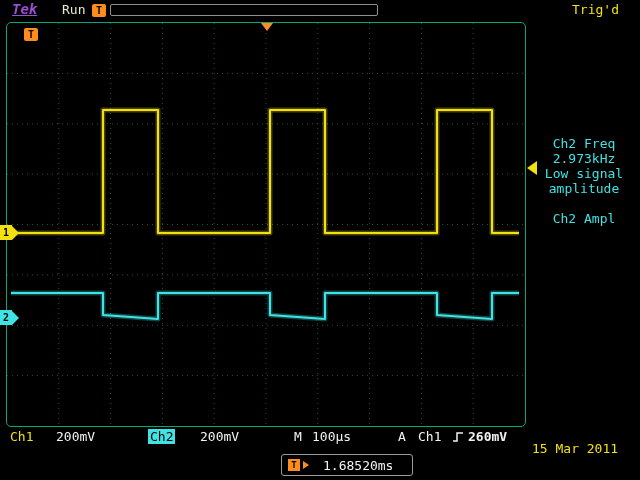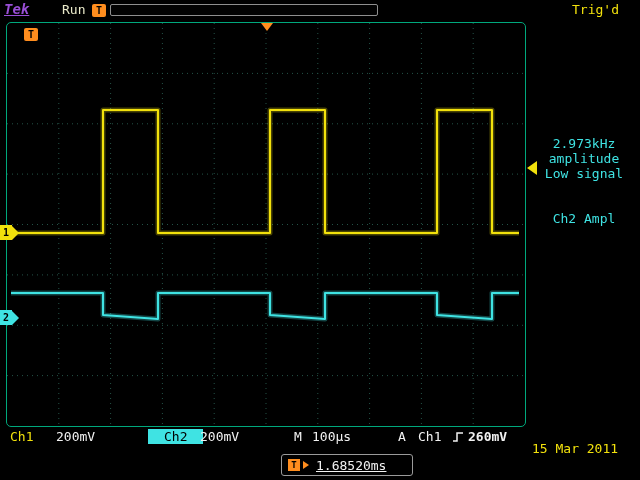--- a/index.html
+++ b/index.html
@@ -1,19 +1,19 @@
 <!DOCTYPE html>
 <html style="--yellow: #f2e10c; --cyan: #3fe3e3; --orange: #ff8d1e; --purple: #9a4fd6; --pale: #e9e9c9; --white: #f2f2f2; --border: #00a87c; --grid: #245247;"><head>
 <meta charset="utf-8">
 <style>
   html,body{margin:0;padding:0;background:#000;}
   #root{position:relative;width:640px;height:480px;background:#000;overflow:hidden;
         font-family:"DejaVu Sans Mono","Liberation Mono",monospace;font-size:13px;}
   
-  .brand{position:absolute;left:4px;top:1px;color:var(--purple);font-style:italic;font-weight:bold;
+  .brand{position:absolute;left:12px;top:1px;color:var(--purple);font-style:italic;font-weight:bold;
          text-decoration:underline;font-size:14px;}
   .run{position:absolute;left:37px;top:2px;color:var(--pale);margin-left:25px;}
   .t-top{position:absolute;left:92px;top:4px;width:14px;height:13px;background:var(--orange);color:#000;
          font-size:10px;font-weight:bold;line-height:13px;text-align:center;border-radius:2px;}
   .acqbar{position:absolute;left:110px;top:4px;width:268px;height:12px;border:1px solid #8f8f8f;
           box-sizing:border-box;background:#020202;border-radius:2px;}
   .trigd{position:absolute;left:572px;top:2px;color:var(--yellow);}
   
   .crt{position:absolute;left:6px;top:22px;width:520px;height:405px;border:1px solid var(--border);
        border-radius:5px;box-sizing:border-box;background:#000;}
@@ -33,36 +33,36 @@
           font-size:10px;font-weight:bold;line-height:13px;text-align:center;border-radius:2px;}
   
   .rp{position:absolute;left:530px;width:108px;text-align:center;line-height:15px;}
   #rp-freq{top:136px;color:var(--cyan);}
   #rp-ch2a{top:211px;color:var(--cyan);}
   #rp-ch1a{top:274px;color:var(--yellow);}
   
   .bb{position:absolute;top:429px;color:var(--white);}
   #bb-ch1l{left:10px;color:var(--yellow);}
   #bb-ch1s{left:56px;}
-  #bb-ch2l{left:148px;background:var(--cyan);color:#000;padding:0 16px;}
+  #bb-ch2l{left:148px;background:var(--cyan);color:#000;padding:0 2px;}
   #bb-ch2s{left:200px;}
   #bb-m{left:294px;}
   #bb-tb{left:312px;}
   #bb-a{left:398px;}
   #bb-src{left:418px;}
   #bb-slope{left:452px;top:431px;}
   #bb-lvl{left:468px;font-weight:bold;}
   
   .treadout{position:absolute;left:281px;top:454px;width:132px;height:22px;border:1px solid #9a9a9a;
             border-radius:3px;box-sizing:border-box;display:flex;align-items:center;padding:0 6px;gap:3px;background:#000;}
   .treadout .tsq{width:12px;height:12px;background:var(--orange);color:#000;font-size:9px;font-weight:bold;
                  line-height:12px;text-align:center;}
   .treadout .tarrow{width:0;height:0;border-top:4px solid transparent;border-bottom:4px solid transparent;
                     border-left:6px solid var(--orange);}
-  .treadout .tval{color:var(--white);margin-left:4px;text-decoration:underline;}
+  .treadout .tval{color:var(--white);margin-left:11px;}
   
   .datetime{position:absolute;left:532px;top:441px;width:106px;text-align:left;color:var(--yellow);line-height:15px;}
 </style>
 </head>
 <body>
 
 <div id="root">
 
   <span class="brand">Tek</span>
   <span class="run">Run</span>
@@ -101,23 +101,24 @@
   </div>
   <div class="chmark" id="mk2">
     <span class="lab">2</span>
     <span class="tri"></span>
   </div>
   <div class="trig-lvl"></div>
   <div class="trig-pos"></div>
   <div class="t-flag">T</div>
 
   <div class="rp" id="rp-freq">
+    <div>Ch2 Freq</div>
     <div>2.973kHz</div>
+    <div>Low signal</div>
     <div>amplitude</div>
-    <div>Low signal</div>
   </div>
   <div class="rp" id="rp-ch2a">
     <div>Ch2 Ampl</div>
   </div>
   <div class="rp" id="rp-ch1a">
   </div>
 
   <span class="bb" id="bb-ch1l">Ch1</span>
   <span class="bb" id="bb-ch1s">200mV</span>
   <span class="bb" id="bb-ch2l">Ch2</span>

